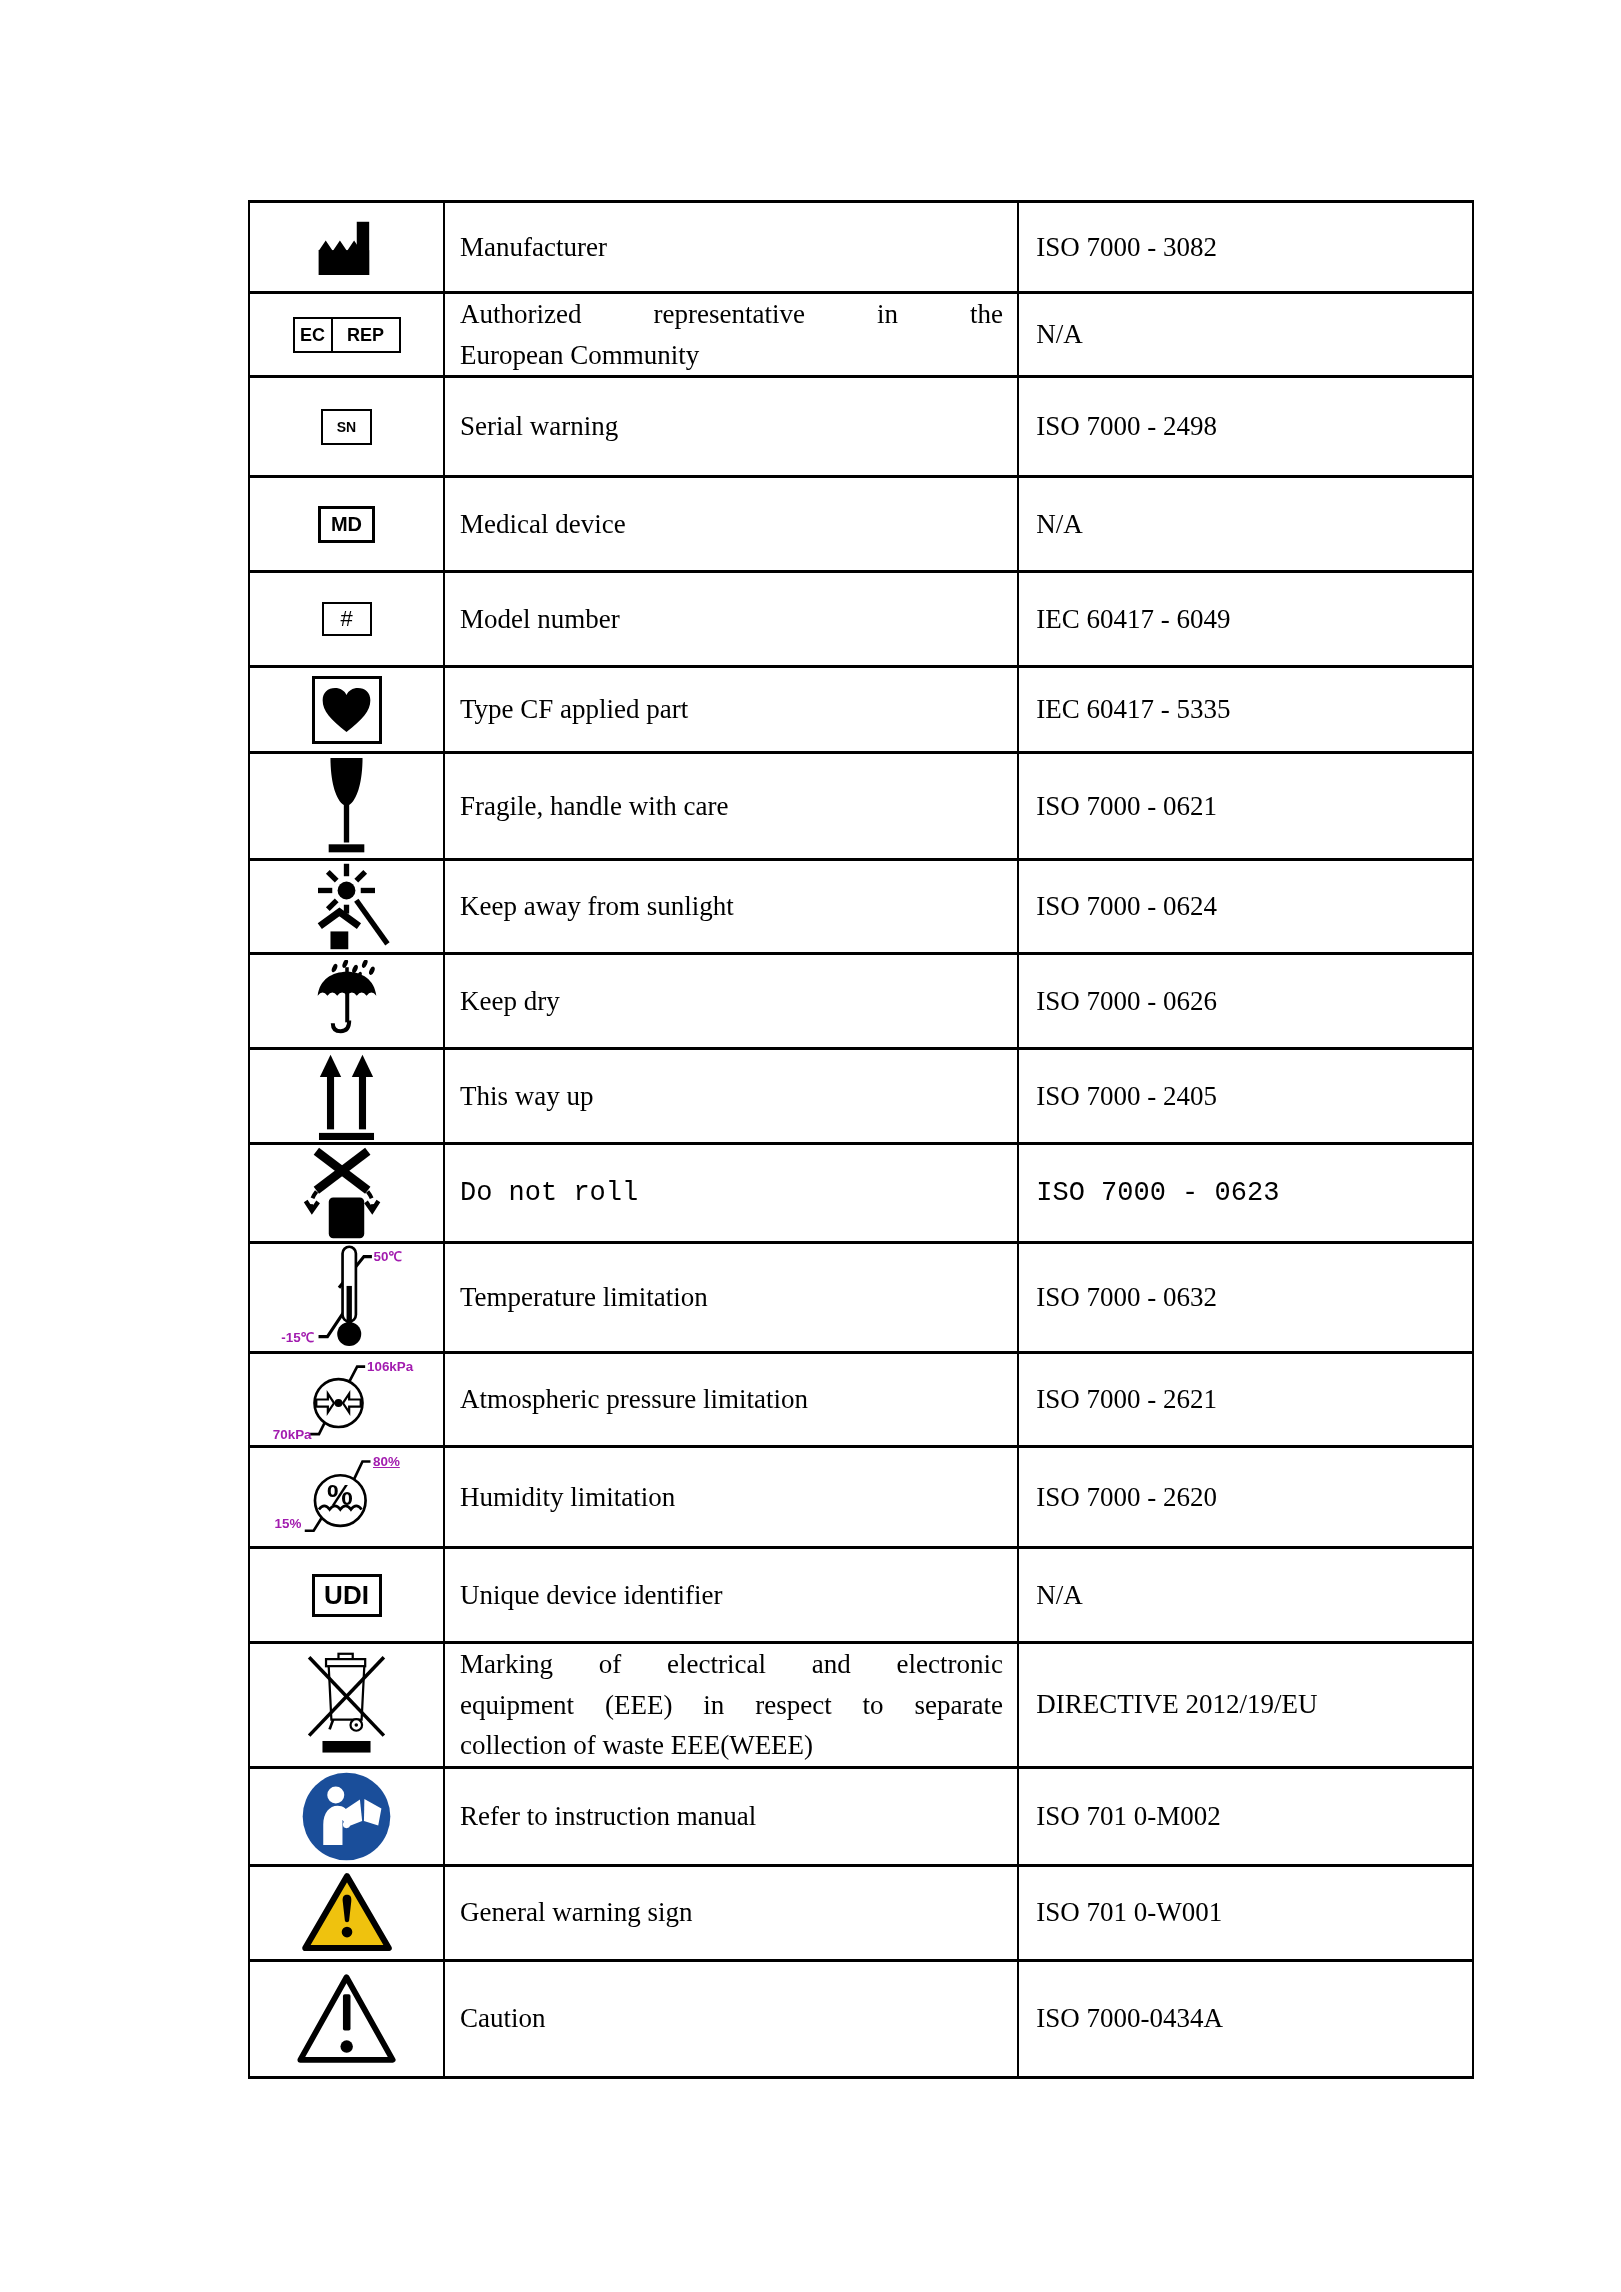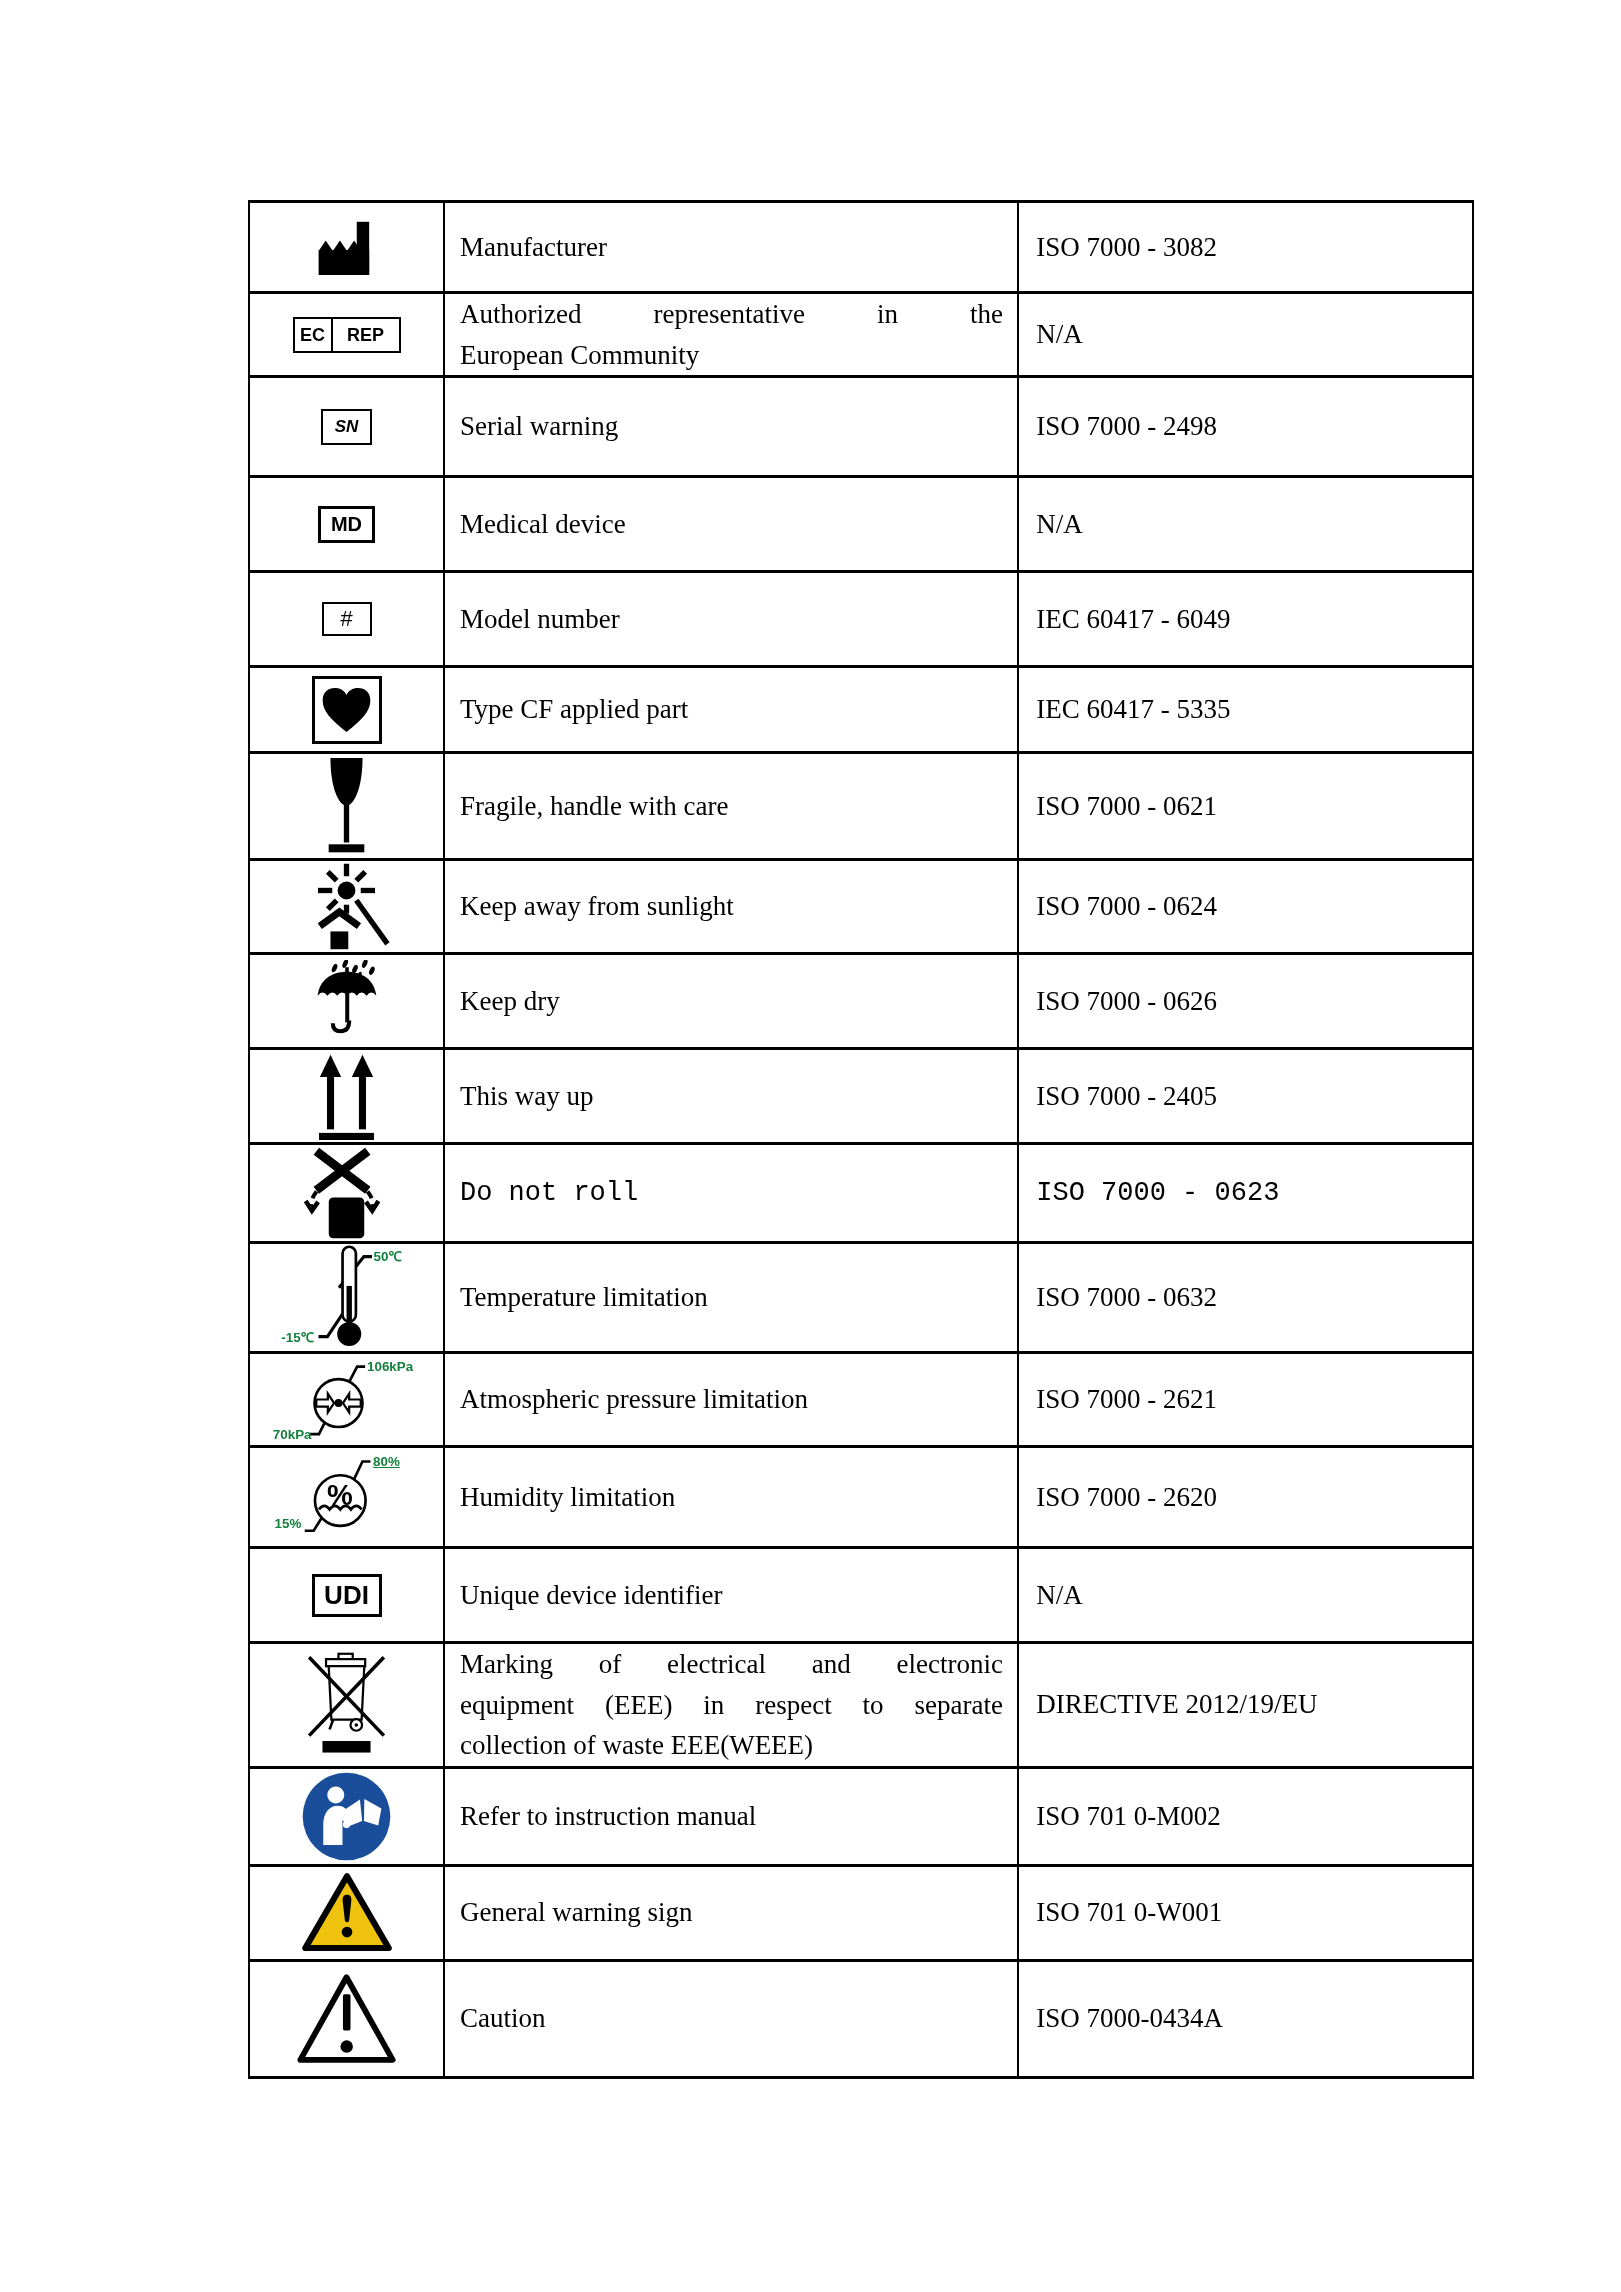--- a/index.html
+++ b/index.html
@@ -25,30 +25,30 @@
   .sbox{
     display:inline-flex;align-items:center;justify-content:center;
     border:2.7px solid #000;font-family:"Liberation Sans",sans-serif;
     font-weight:bold;color:#000;box-sizing:border-box;line-height:1;
   }
   .ecrep{display:inline-flex;border:2.2px solid #000;height:36px;box-sizing:border-box;
     font-family:"Liberation Sans",sans-serif;font-weight:bold;font-size:18px;line-height:1;}
   .ecrep .cell{display:flex;align-items:center;justify-content:center;}
   .ecrep .cell.ec{width:36px;border-right:2.2px solid #000;}
   .ecrep .cell.rep{width:66px;}
-  .sn-box{width:51px;height:36px;font-size:17px;font-style:italic;}
+  .sn-box{width:51px;height:36px;font-size:14px;}
   .md-box{width:57px;height:37px;font-size:20px;border-width:3.6px;}
   .hash-box{width:50px;height:34px;font-size:22px;border-width:2.7px;font-weight:normal;}
   .udi-box{width:70px;height:43px;font-size:26px;border-width:3.6px;}
   .cfbox{display:inline-flex;align-items:center;justify-content:center;
     width:70px;height:68px;border:3.6px solid #000;box-sizing:border-box;}
   
   .assembly{position:relative;display:inline-block;vertical-align:middle;}
   .lbl{position:absolute;font-family:"Liberation Sans",sans-serif;font-weight:bold;
-    font-size:13.4px;line-height:1;white-space:nowrap;color:#15803d;}
+    font-size:13.4px;line-height:1;white-space:nowrap;color:#a21caf;}
   .pct-glyph{position:absolute;left:56px;top:32px;font-family:"Liberation Sans",sans-serif;
     font-weight:bold;font-size:29px;line-height:1;}
   svg{display:block;}
   td.c-sym svg, td.c-sym .sbox, td.c-sym .ecrep, td.c-sym .cfbox{margin:0 auto;}
   .ecrep, .sbox{margin:0 auto;}
 </style>
 </head>
 <body>
 
 <div class="page">

